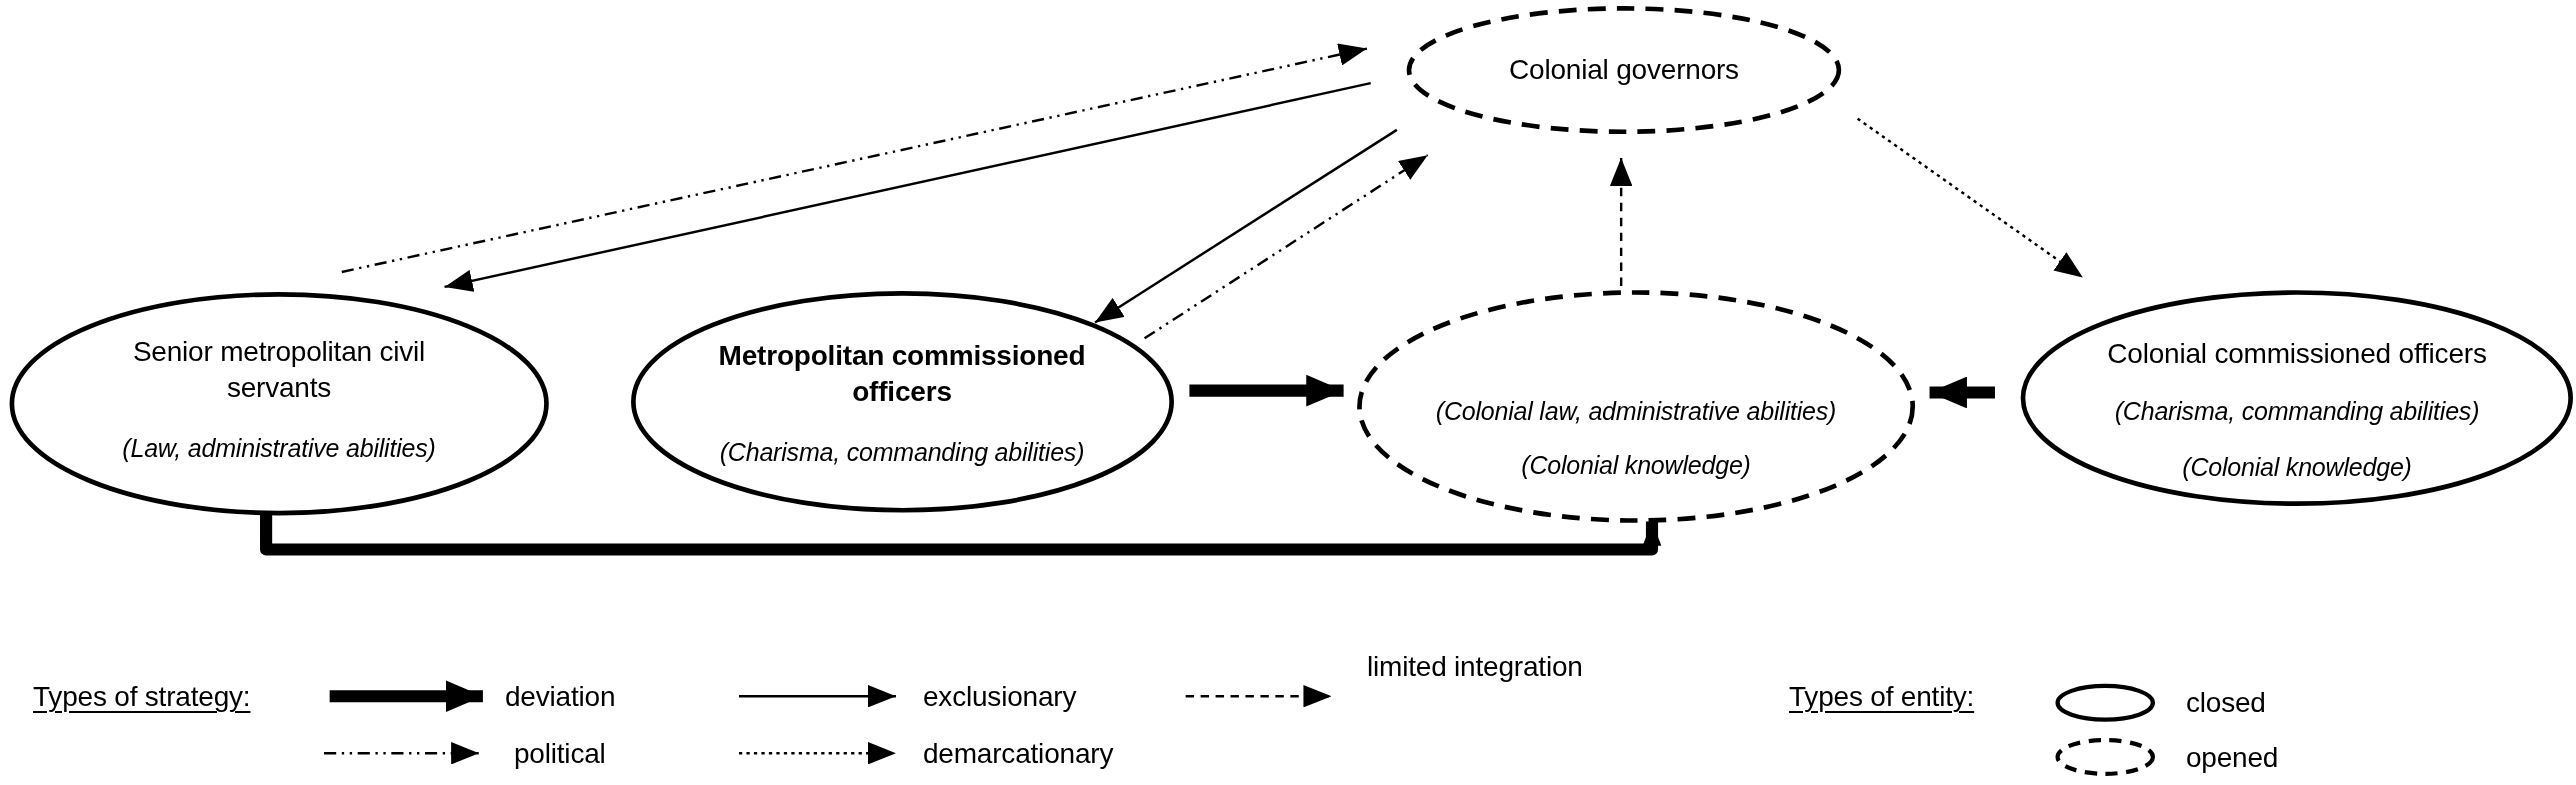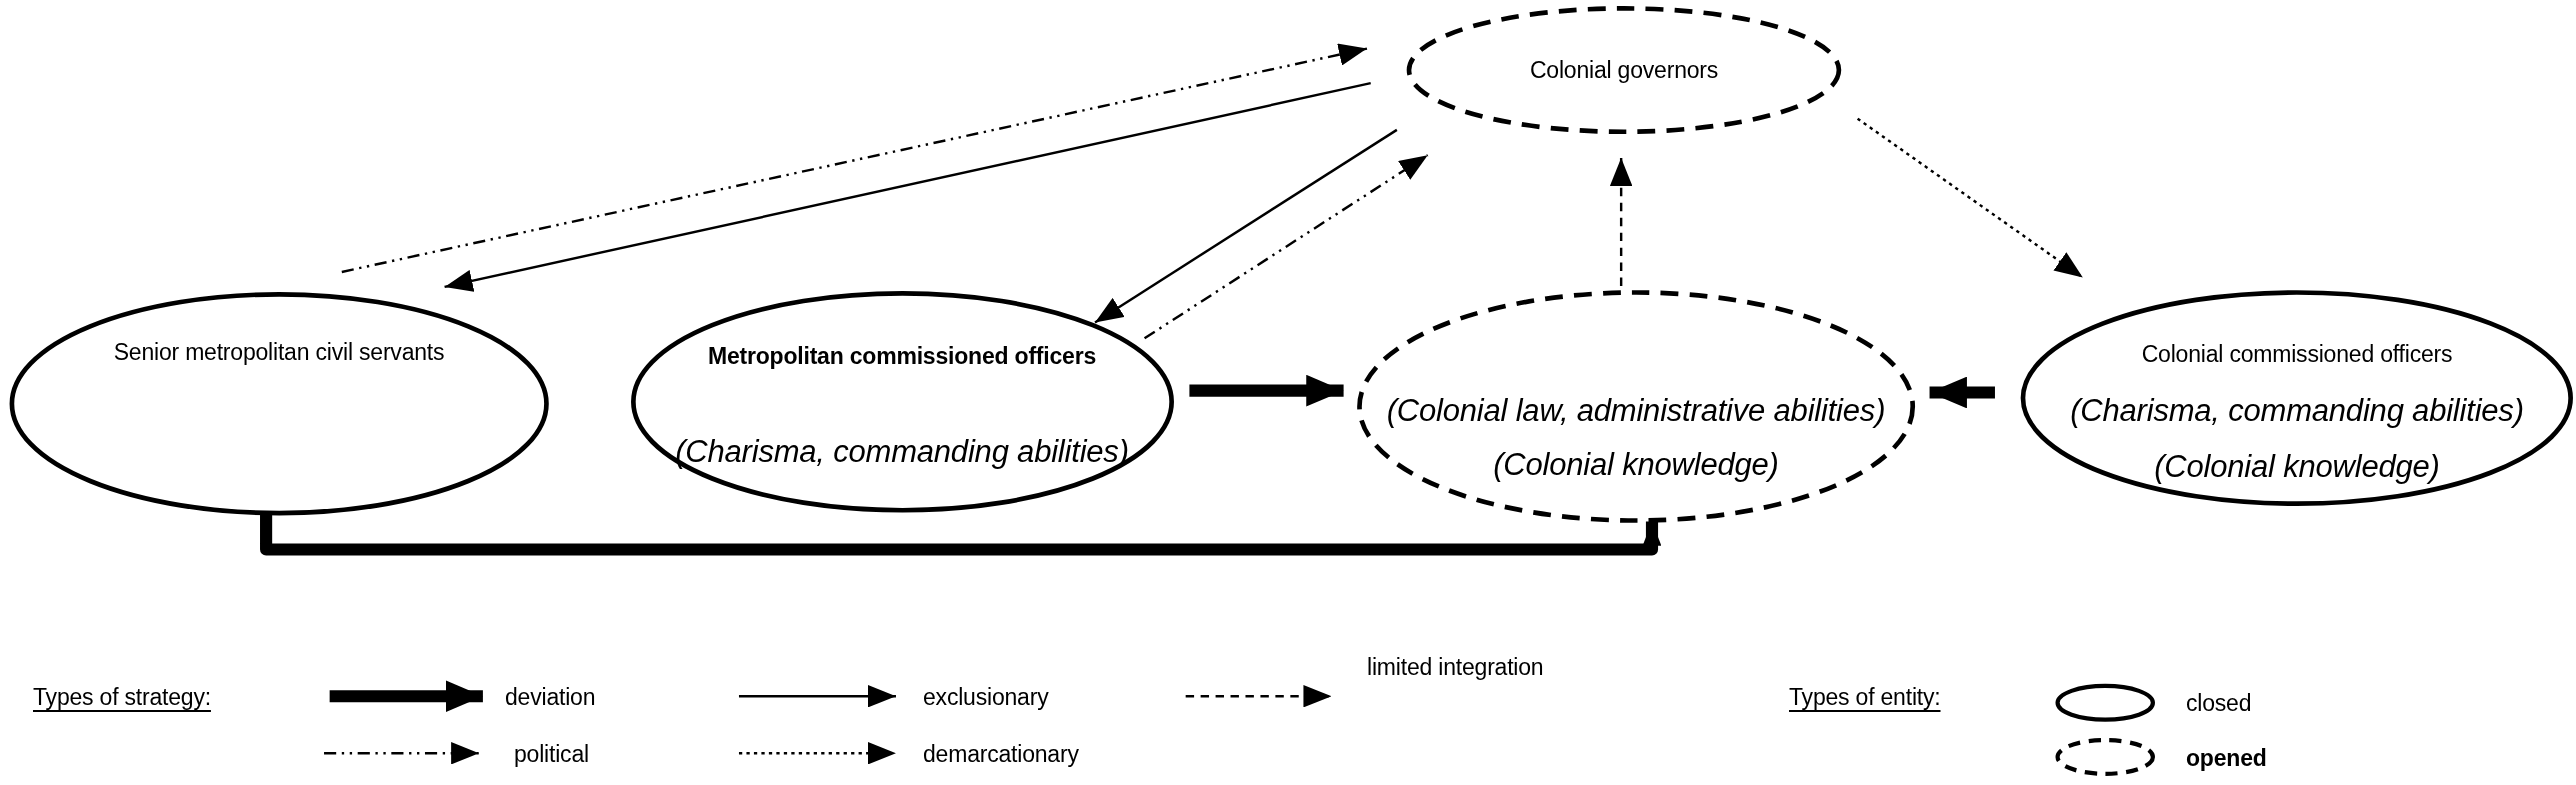--- a/index.html
+++ b/index.html
@@ -31,28 +31,28 @@
   .dash-limited   { stroke-dasharray: 9 7; }
   .dash-demarc    { stroke-dasharray: 3.5 4.5; }
   .lg-solid-ellipse  { fill: none; stroke: #000; stroke-width: 4.5; }
   .lg-dashed-ellipse { fill: none; stroke: #000; stroke-width: 4.5; stroke-dasharray: 13 9; }
   .ah { fill: #000; stroke: none; }
 
   
   .txt {
     position: absolute;
     white-space: nowrap;
-    font-size: 23px;
+    font-size: 28px;
     line-height: 36px;
     letter-spacing: -0.2px;
   }
   .center { transform: translateX(-50%); text-align: center; }
   .wrap { white-space: normal; }
   .trait {
-    font-size: 31px;
+    font-size: 25px;
     line-height: 28px;
     font-style: italic;
   }
   .underl {
     text-decoration: underline;
     text-underline-offset: 4.7px;
     text-decoration-thickness: 1.9px;
   }
 </style>
 </head>
@@ -95,35 +95,36 @@
     <line class="edge-thin dash-political" x1="346" y1="806" x2="512" y2="806" marker-end="url(#ah-thin)"></line>
     <line class="edge-thin dash-demarc" x1="790" y1="806" x2="958" y2="806" marker-end="url(#ah-thin)"></line>
 
     <ellipse class="lg-solid-ellipse" cx="2252" cy="752" rx="51" ry="18"></ellipse>
     <ellipse class="lg-dashed-ellipse" cx="2252" cy="810" rx="51" ry="18"></ellipse>
   </svg>
 
   <div class="txt center" style="left:1624px; top:52px;">Colonial governors</div>
 
   <div class="txt center wrap" style="left:279px; top:334px; width:402px;">Senior metropolitan civil servants</div>
+  <div class="txt center trait" style="left:279px; top:434px;">(Law, administrative abilities)</div>
 
   <div class="txt center wrap" style="left:902px; top:338px; width:439px;font-weight:bold;">Metropolitan commissioned officers</div>
   <div class="txt center trait" style="left:902px; top:438px;">(Charisma, commanding abilities)</div>
 
   <div class="txt center trait" style="left:1636px; top:397px;">(Colonial law, administrative abilities)</div>
   <div class="txt center trait" style="left:1636px; top:451px;">(Colonial knowledge)</div>
 
   <div class="txt center" style="left:2297px; top:336px;">Colonial commissioned officers</div>
   <div class="txt center trait" style="left:2297px; top:397px;">(Charisma, commanding abilities)</div>
   <div class="txt center trait" style="left:2297px; top:453px;">(Colonial knowledge)</div>
 
   <div class="txt underl" style="left:33px; top:679px;">Types of strategy:</div>
   <div class="txt" style="left:505px; top:679px;">deviation</div>
   <div class="txt" style="left:923px; top:679px;">exclusionary</div>
   <div class="txt" style="left:1367px; top:649px;">limited integration</div>
   <div class="txt" style="left:514px; top:736px;">political</div>
   <div class="txt" style="left:923px; top:736px;">demarcationary</div>
   <div class="txt underl" style="left:1789px; top:679px;">Types of entity:</div>
   <div class="txt" style="left:2186px; top:685px;">closed</div>
-  <div class="txt" style="left:2186px; top:740px;font-weight:bold;">opened</div>
+  <div class="txt" style="left:2186px; top:740px;">opened</div>
 
 </div>
 
 
 </body></html>

